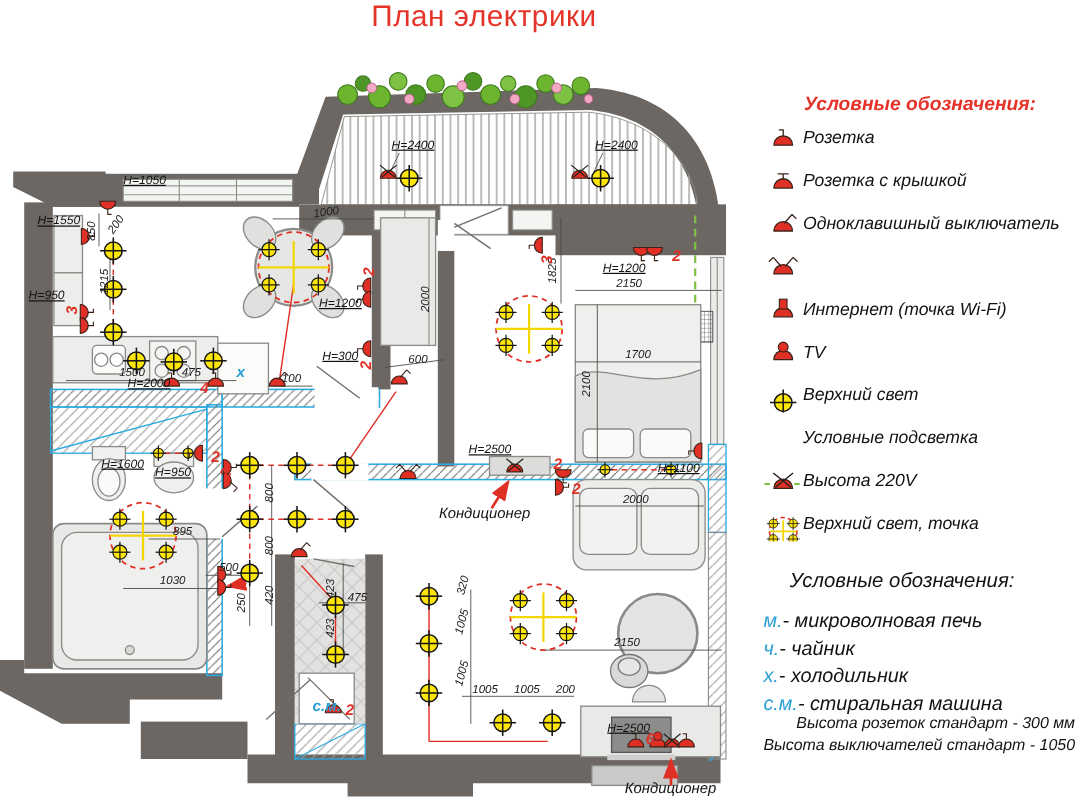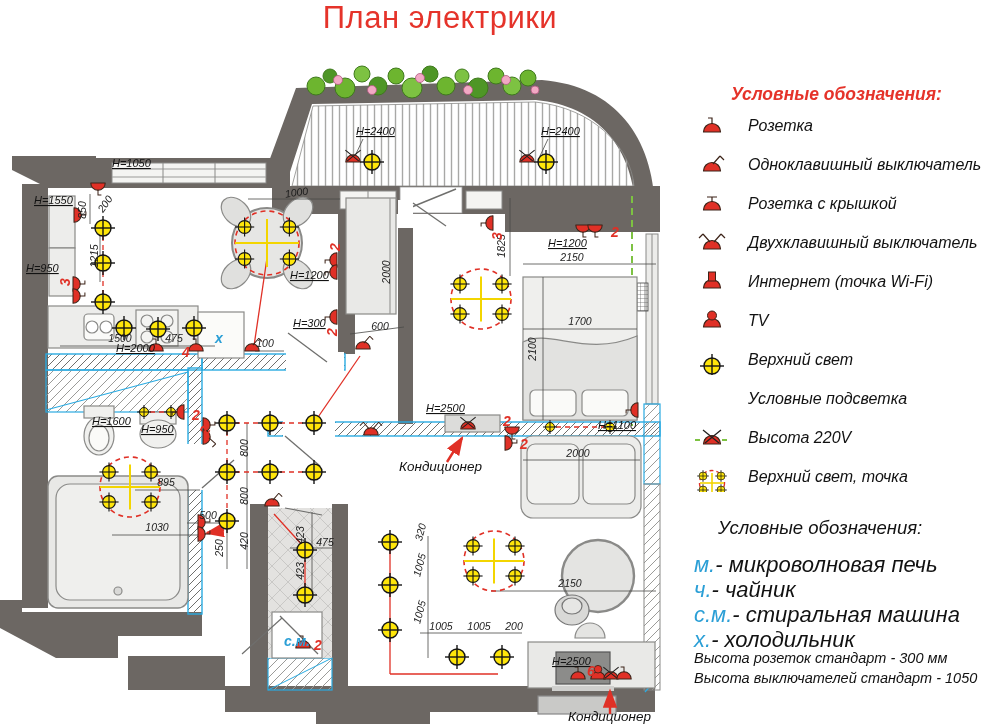--- a/index.html
+++ b/index.html
@@ -1,32 +1,32 @@
 <!DOCTYPE html>
 <html><head>
 <meta charset="utf-8">
 <style>
   html,body{margin:0;padding:0;background:#fff;}
   .page{position:relative;width:988px;height:726px;background:#fff;overflow:hidden;
         font-family:"Liberation Sans",sans-serif;}
   .title{position:absolute;left:120px;top:0;width:640px;text-align:center;
-         font-size:31px;color:#e5332a;letter-spacing:.5px;}
+         font-size:27px;color:#e5332a;letter-spacing:.5px;}
   #plan{position:absolute;left:0;top:46px;}
   
   .legend-title{position:absolute;left:731px;top:84px;font-size:17.5px;font-weight:bold;
                 font-style:italic;color:#e5332a;}
   .legend-list{position:absolute;left:694px;top:112px;margin:0;padding:0;list-style:none;width:290px;}
   .litem{display:flex;align-items:center;height:27px;margin-bottom:12px;}
   .licon{width:36px;height:30px;flex:0 0 36px;}
-  .llabel{margin-left:18px;font-size:16px;font-style:italic;color:#121212;white-space:nowrap;}
+  .llabel{margin-left:0;font-size:16px;font-style:italic;color:#121212;white-space:nowrap;}
   .abbr-title{position:absolute;left:718px;top:517px;font-size:18.5px;font-style:italic;color:#121212;}
   .abbr-list{position:absolute;left:694px;top:552px;margin:0;padding:0;list-style:none;}
-  .abbr-list li{font-size:22px;font-style:italic;line-height:25px;color:#121212;}
+  .abbr-list li{font-size:18px;font-style:italic;line-height:25px;color:#121212;}
   .akey{color:#2b9fd6;}
-  .notes{position:absolute;left:694px;top:650px;}
+  .notes{position:absolute;left:694px;top:650px;text-align:right;}
   .notes p{margin:0 0 4px 0;font-size:14.5px;font-style:italic;color:#121212;}
   
   .t-h{font-size:11px;font-style:italic;fill:#121212;text-decoration:underline;
        font-family:"Liberation Sans",sans-serif;}
   .t-d{font-size:10.5px;font-style:italic;fill:#1c1c1c;font-family:"Liberation Sans",sans-serif;}
   .t-c{font-size:14px;font-style:italic;font-weight:bold;fill:#e03026;font-family:"Liberation Sans",sans-serif;}
   .t-a{font-size:14px;font-style:italic;font-weight:bold;fill:#2b9fd6;font-family:"Liberation Sans",sans-serif;}
   .t-n{font-size:13.5px;font-style:italic;fill:#121212;font-family:"Liberation Sans",sans-serif;}
   .dimline{stroke:#4a4a48;stroke-width:.8;}
   .wire{stroke:#e03026;stroke-width:1.3;}
@@ -472,37 +472,36 @@
   <ul class="legend-list" id="legend-list">
   <li class="litem">
     <svg class="licon" viewBox="-18 -21 36 30">
           <use href="#sym-socket"></use>
         </svg>
     <span class="llabel">Розетка</span>
   </li>
 
   <li class="litem">
     <svg class="licon" viewBox="-18 -21 36 30">
+          <use href="#sym-socket-cover"></use>
+        </svg>
+    <span class="llabel">Розетка с крышкой</span>
+  </li>
+
+  <li class="litem">
+    <svg class="licon" viewBox="-18 -21 36 30">
           <use href="#sym-switch1"></use>
         </svg>
     <span class="llabel">Одноклавишный выключатель</span>
   </li>
 
   <li class="litem">
     <svg class="licon" viewBox="-18 -21 36 30">
-          <use href="#sym-socket-cover"></use>
-        </svg>
-    <span class="llabel">Розетка с крышкой</span>
-  </li>
-
-  <li class="litem">
-    <svg class="licon" viewBox="-18 -21 36 30">
           <use href="#sym-switch2"></use>
         </svg>
-    <span class="llabel">Двухклавишный выключатель</span>
   </li>
 
   <li class="litem">
     <svg class="licon" viewBox="-18 -21 36 30">
           <use href="#sym-wifi"></use>
         </svg>
     <span class="llabel">Интернет (точка Wi-Fi)</span>
   </li>
 
   <li class="litem">
@@ -540,22 +539,22 @@
     <span class="llabel">Верхний свет, точка</span>
   </li>
 </ul>
 
   <div class="abbr-title">Условные обозначения:</div>
   <ul class="abbr-list" id="abbr-list">
   <li><span class="akey">м.</span><span class="arest">- микроволновая печь</span></li>
 
   <li><span class="akey">ч.</span><span class="arest">- чайник</span></li>
 
+  <li><span class="akey">х.</span><span class="arest">- холодильник</span></li>
+
   <li><span class="akey">с.м.</span><span class="arest">- стиральная машина</span></li>
-
-  <li><span class="akey">х.</span><span class="arest">- холодильник</span></li>
 </ul>
 
   <div class="notes" id="notes">
       <p>Высота розеток стандарт - 300 мм</p>
       <p>Высота выключателей стандарт - 1050</p>
     </div>
 </div>
 
 </body></html>

